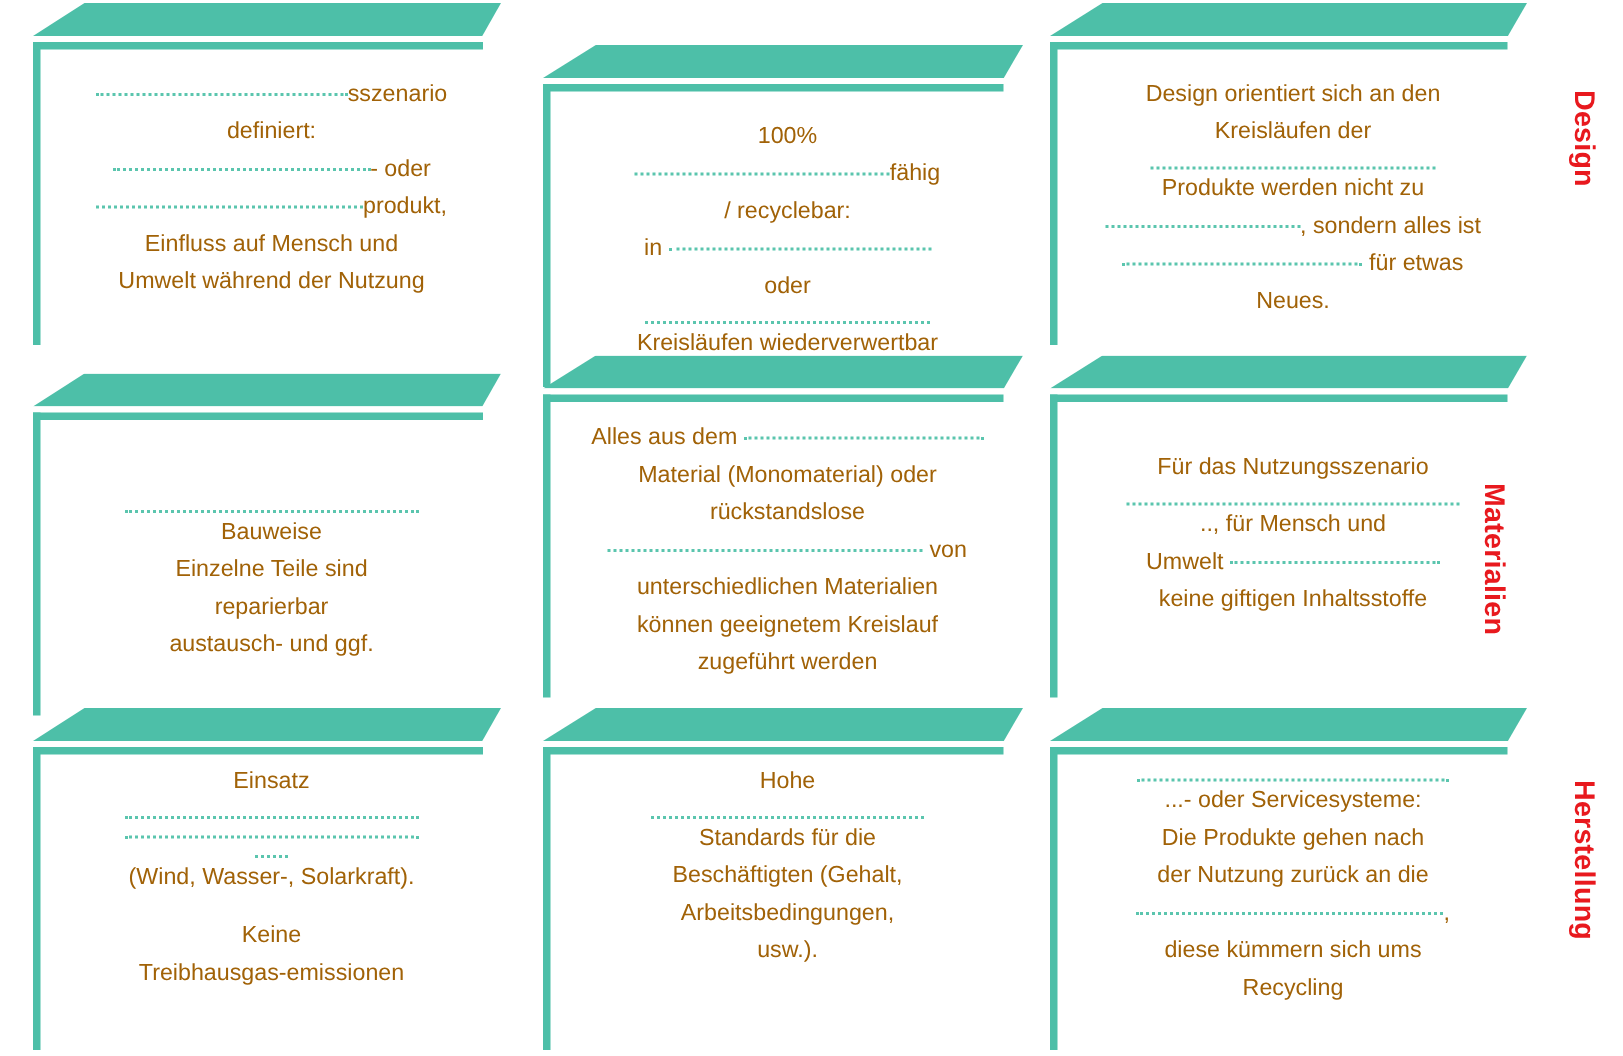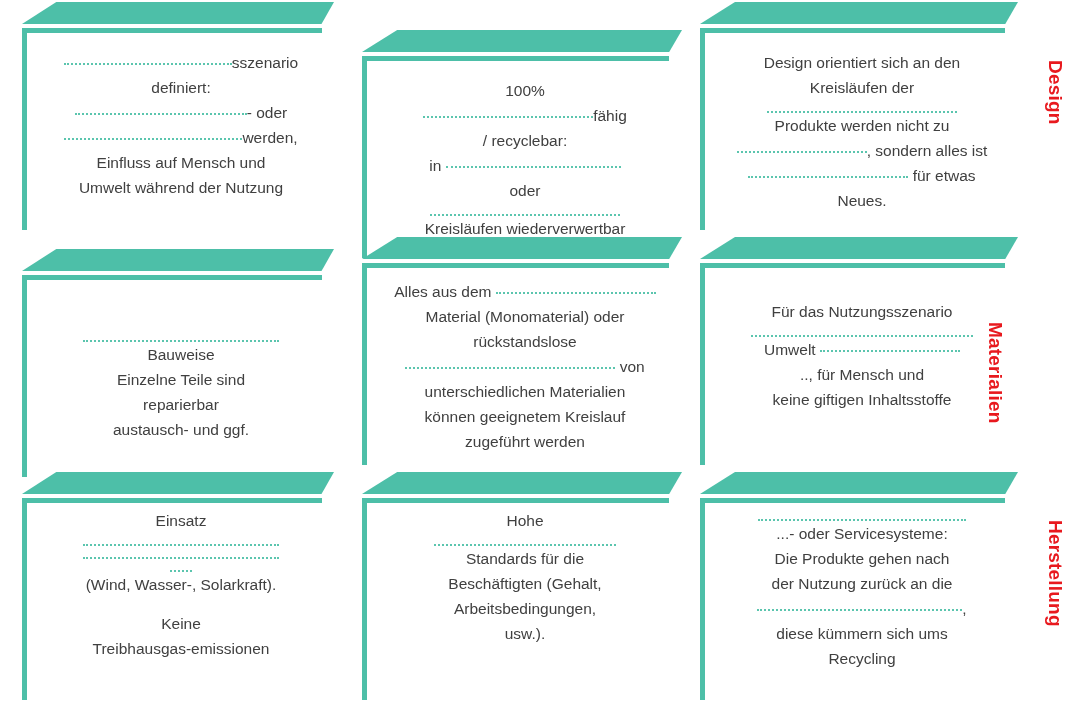--- a/index.html
+++ b/index.html
@@ -57,21 +57,21 @@
   .card-body {
     position: absolute;
     left: 14px;
     top: 38px;
     right: 8px;
     bottom: 0;
     text-align: center;
   }
 
   .line {
-    color: #404040;
+    color: #a16207;
     font-size: 15.5px;
     line-height: 25px;
     white-space: nowrap;
   }
 
   
   .blank {
     display: inline-block;
     border-bottom: 2.4px dotted #5BC5AE;
     vertical-align: 3px;
@@ -101,21 +101,21 @@
 
 <div id="board">
     <div class="card" style="left: 22px; top: 2px; width: 312px; height: 228px;">
       <div class="lid"></div>
       <div class="lid-bar"></div>
       <div class="spine" style="height: 202px;"></div>
       <div class="card-body" style="top: 48px;">
         <div class="line"><span class="blank" style="width: 168px;"></span><span>sszenario</span></div>
         <div class="line"><span>definiert:</span></div>
         <div class="line"><span class="blank" style="width: 172px;"></span><span>- oder</span></div>
-        <div class="line"><span class="blank" style="width: 178px;"></span><span>werden,</span></div>
+        <div class="line"><span class="blank" style="width: 178px;"></span><span>produkt,</span></div>
         <div class="line"><span>Einfluss auf Mensch und</span></div>
         <div class="line"><span>Umwelt während der Nutzung</span></div>
       </div>
     </div>
     <div class="card" style="left: 362px; top: 2px; width: 320px; height: 228px; margin-top: 28px;">
       <div class="lid"></div>
       <div class="lid-bar"></div>
       <div class="spine" style="height: 202px;"></div>
       <div class="card-body" style="top: 48px;">
         <div class="line"><span>100%</span></div>
@@ -175,22 +175,22 @@
     </div>
     <div class="card" style="left: 700px; top: 237px; width: 318px; height: 228px;">
       <div class="lid"></div>
       <div class="lid-bar"></div>
       <div class="spine" style="height: 202px;"></div>
       <div class="card-body" style="top: 62px;">
         <div class="line"><span>Für das Nutzungsszenario</span></div>
         <div class="line">
           <span class="blank-row" style="width: 222px;"></span>
         </div>
+        <div class="line"><span>.., für Mensch und</span></div>
         <div class="line"><span>Umwelt </span><span class="blank" style="width: 140px;"></span></div>
-        <div class="line"><span>.., für Mensch und</span></div>
         <div class="line"><span>keine giftigen Inhaltsstoffe</span></div>
       </div>
     </div>
     <div class="card" style="left: 22px; top: 472px; width: 312px; height: 228px; padding-left: 16px;">
       <div class="lid"></div>
       <div class="lid-bar"></div>
       <div class="spine" style="height: 202px;"></div>
       <div class="card-body" style="top: 36px;">
         <div class="line"><span>Einsatz</span></div>
         <div class="line">

